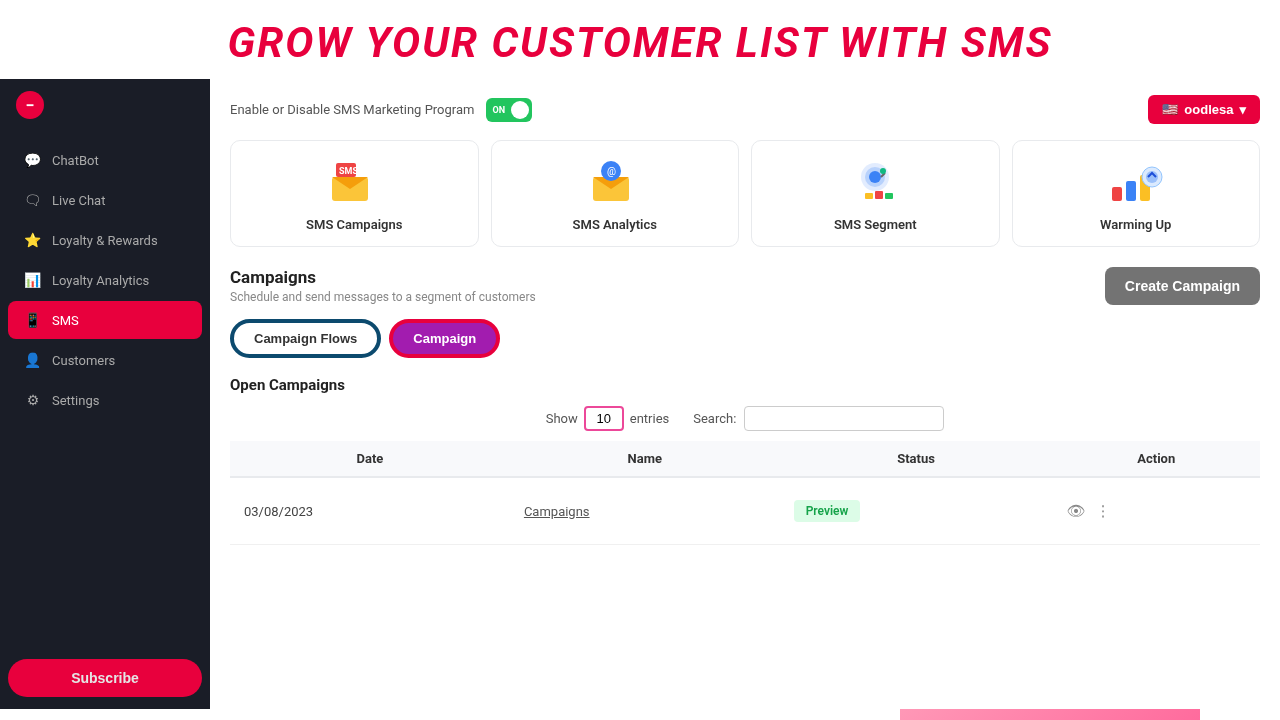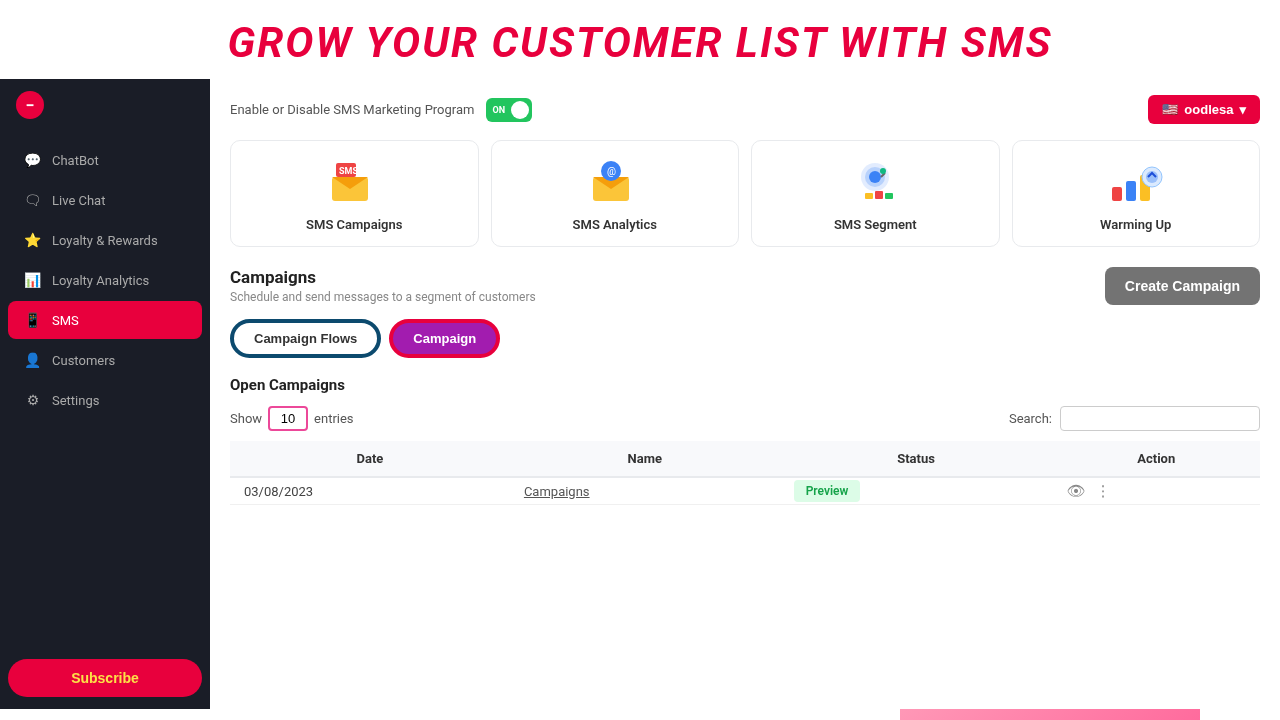--- a/index.html
+++ b/index.html
@@ -113,21 +113,21 @@
       justify-content: center;
       font-size: 14px;
       flex-shrink: 0;
     }
     .sidebar-bottom {
       padding: 12px 8px;
     }
     .subscribe-btn {
       width: 100%;
       background: #e8003d;
-      color: #fde047;
+      color: #e5e5e5;
       border: none;
       border-radius: 24px;
       padding: 11px 0;
       font-size: 14px;
       font-weight: 600;
       cursor: pointer;
     }
 
     
     .content {
@@ -286,21 +286,21 @@
       font-size: 15px;
       font-weight: 700;
       color: #222;
       margin-bottom: 12px;
     }
 
     
     .table-controls {
       display: flex;
       align-items: center;
-      justify-content: space-between;
+      justify-content: center;
       margin-bottom: 10px;
       gap: 24px;
     }
     .show-entries {
       display: flex;
       align-items: center;
       gap: 6px;
       font-size: 13px;
       color: #555;
     }
@@ -335,21 +335,21 @@
     }
     .data-table th {
       background: #f8f9fb;
       padding: 10px 14px;
       text-align: center;
       font-weight: 700;
       color: #333;
       border-bottom: 2px solid #e8eaed;
     }
     .data-table td {
-      padding: 2px 14px;
+      padding: 22px 14px;
       border-bottom: 1px solid #f0f0f0;
       color: #444;
       vertical-align: middle;
     }
     .status-badge {
       display: inline-block;
       padding: 4px 12px;
       border-radius: 4px;
       font-size: 12px;
       font-weight: 600;

